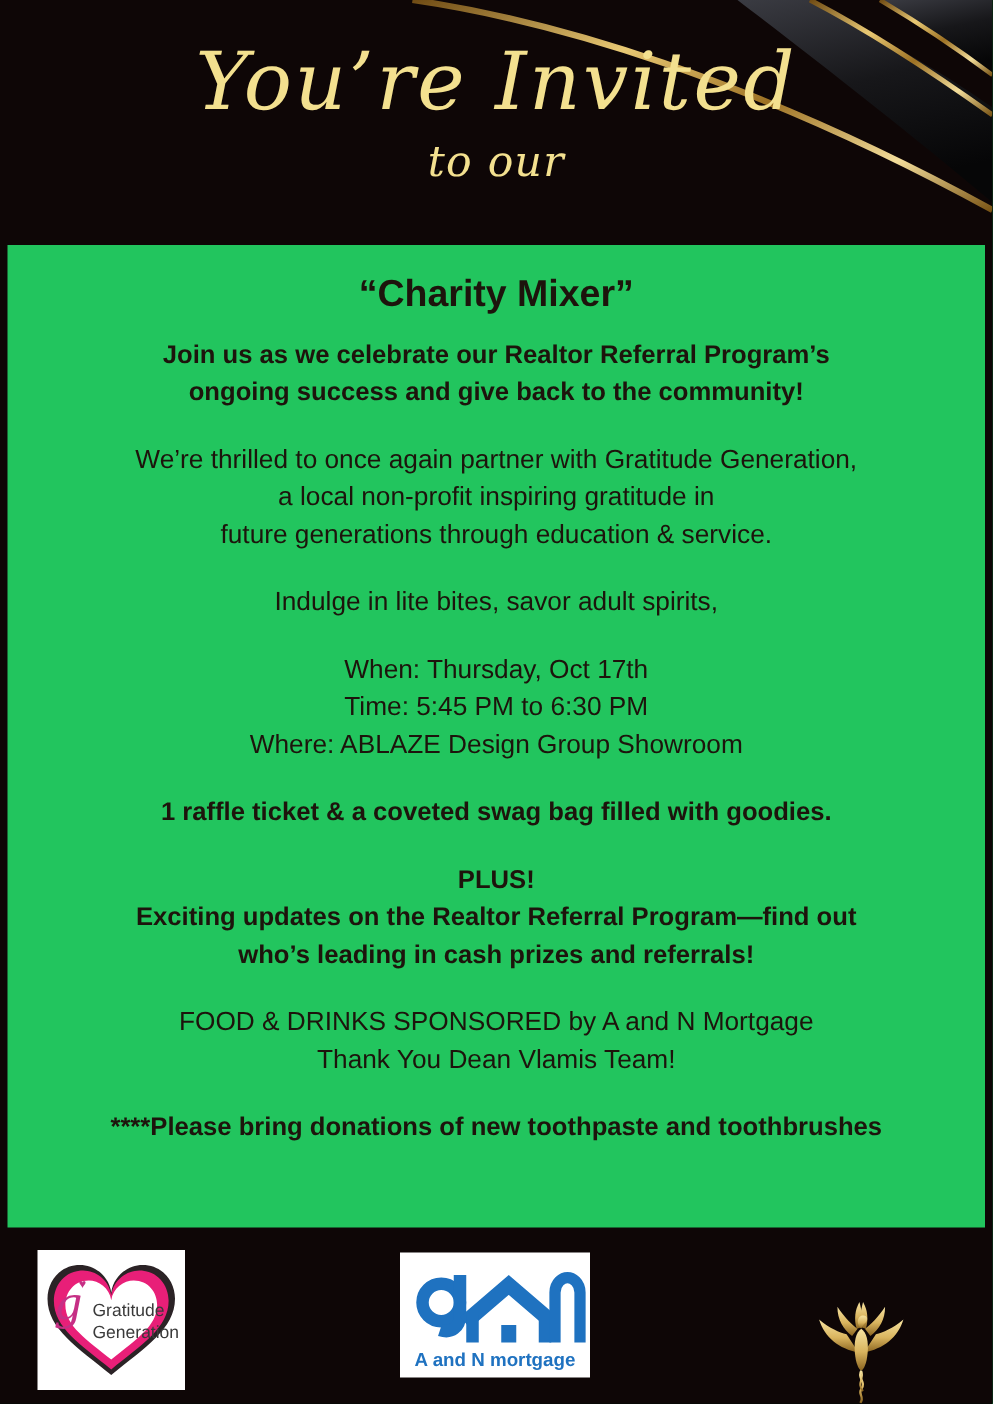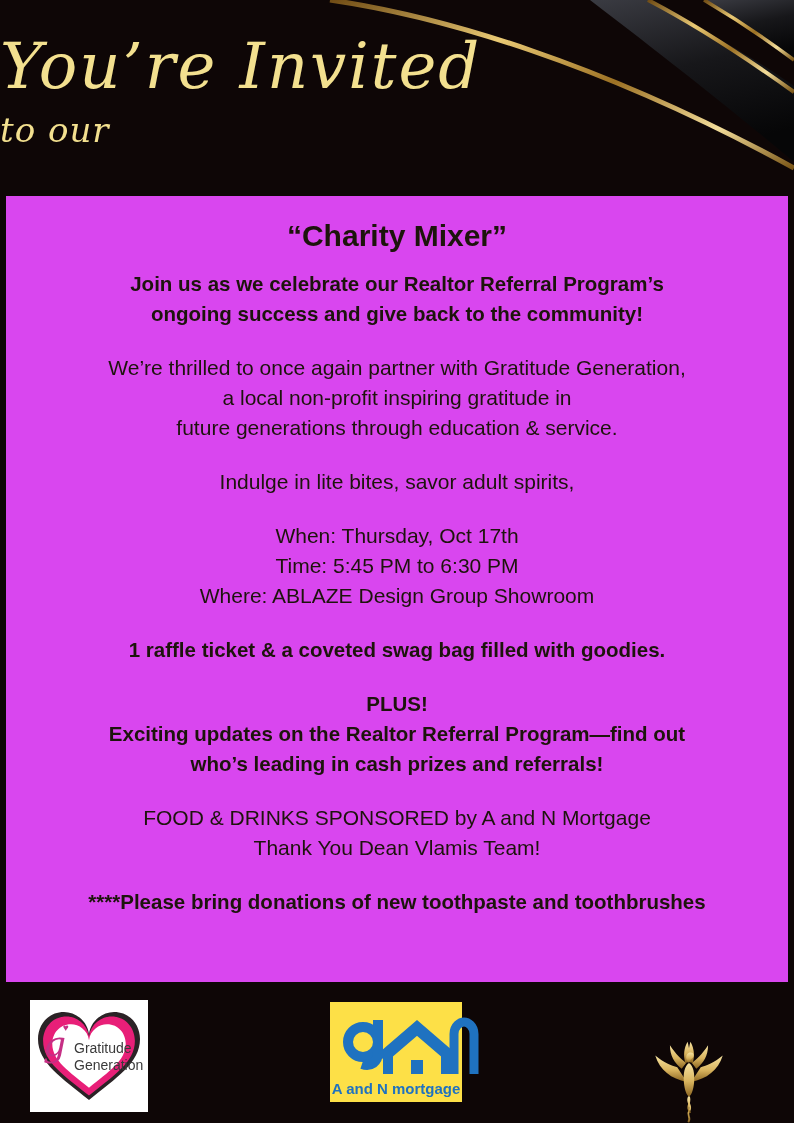--- a/index.html
+++ b/index.html
@@ -1,45 +1,45 @@
 <!DOCTYPE html>
 <html><head>
 <meta charset="utf-8">
 <style>
   html,body{margin:0;padding:0;background:#000;}
   .page{
     position:relative;width:794px;height:1123px;overflow:hidden;
     background:#0e0606;font-family:"Liberation Sans",sans-serif;
   }
   
-  .header{position:absolute;top:0;left:0;right:0;height:196px;text-align:left;color:#f3e08f;z-index:2;}
+  .header{position:absolute;top:0;left:0;right:0;height:196px;text-align:center;color:#f3e08f;z-index:2;}
   .script{font-family:"DejaVu Serif",serif;font-style:italic;}
   .script-main{font-size:64px;line-height:1;padding-top:34px;letter-spacing:2px;}
   .script-sub{font-size:34px;margin-top:12px;letter-spacing:1px;}
   .ribbon{position:absolute;top:0;right:0;width:494px;height:215px;z-index:1;}
   
   .panel{
     position:absolute;left:6px;right:6px;top:196px;height:786px;box-sizing:border-box;
-    background:#d946ef;color:#1d140c;text-align:center;padding-top:23px;z-index:3;
+    background:#22c55e;color:#1d140c;text-align:center;padding-top:23px;z-index:3;
   }
   .title{font-size:30px;font-weight:bold;line-height:34px;margin:0 0 16px;}
   .para{margin:0 16px 24px;}
   .line{line-height:30px;white-space:nowrap;}
   .para.bold .line{font-weight:bold;font-size:20.5px;}
   .para.regular .line{font-size:21px;}
   
   .gg-logo{position:absolute;left:30px;top:1000px;width:118px;height:112px;background:#fff;z-index:3;}
   .gg-logo svg{position:absolute;left:0;top:0;}
   .gg-mono{position:absolute;left:13px;top:26px;font-family:"DejaVu Serif",serif;font-style:italic;
            font-size:36px;color:#c62f85;line-height:1;z-index:4;}
   .gg-mono-heart{position:absolute;left:33px;top:22px;font-size:10px;color:#c62f85;z-index:4;}
   .gg-name{position:absolute;left:44px;top:40px;text-align:left;color:#3a3a3a;z-index:4;
            font-size:14px;line-height:17px;}
   
-  .an-logo{position:absolute;left:320px;top:1002px;width:132px;height:100px;background:#fde047;z-index:3;margin-left:10px;}
+  .an-logo{position:absolute;left:320px;top:1002px;width:152px;height:100px;background:#ffffff;z-index:3;}
   .an-caption{position:absolute;bottom:5px;left:0;right:0;text-align:center;
               color:#1f72c0;font-weight:bold;font-size:15px;}
   
   .ablaze{position:absolute;left:600px;top:1038px;width:178px;height:134px;z-index:3;text-decoration:underline;}
   .ablaze-word{font-size:26px;letter-spacing:8px;margin-right:-8px;line-height:1;margin-top:2px;}
   .ablaze-gold{color:#c9a45b;}
   .ablaze-white{color:#e9e9e9;}
   .ablaze-sub{font-size:8px;letter-spacing:4px;margin-right:-4px;color:#6b5a3e;margin-top:5px;}
 </style>
 </head>

